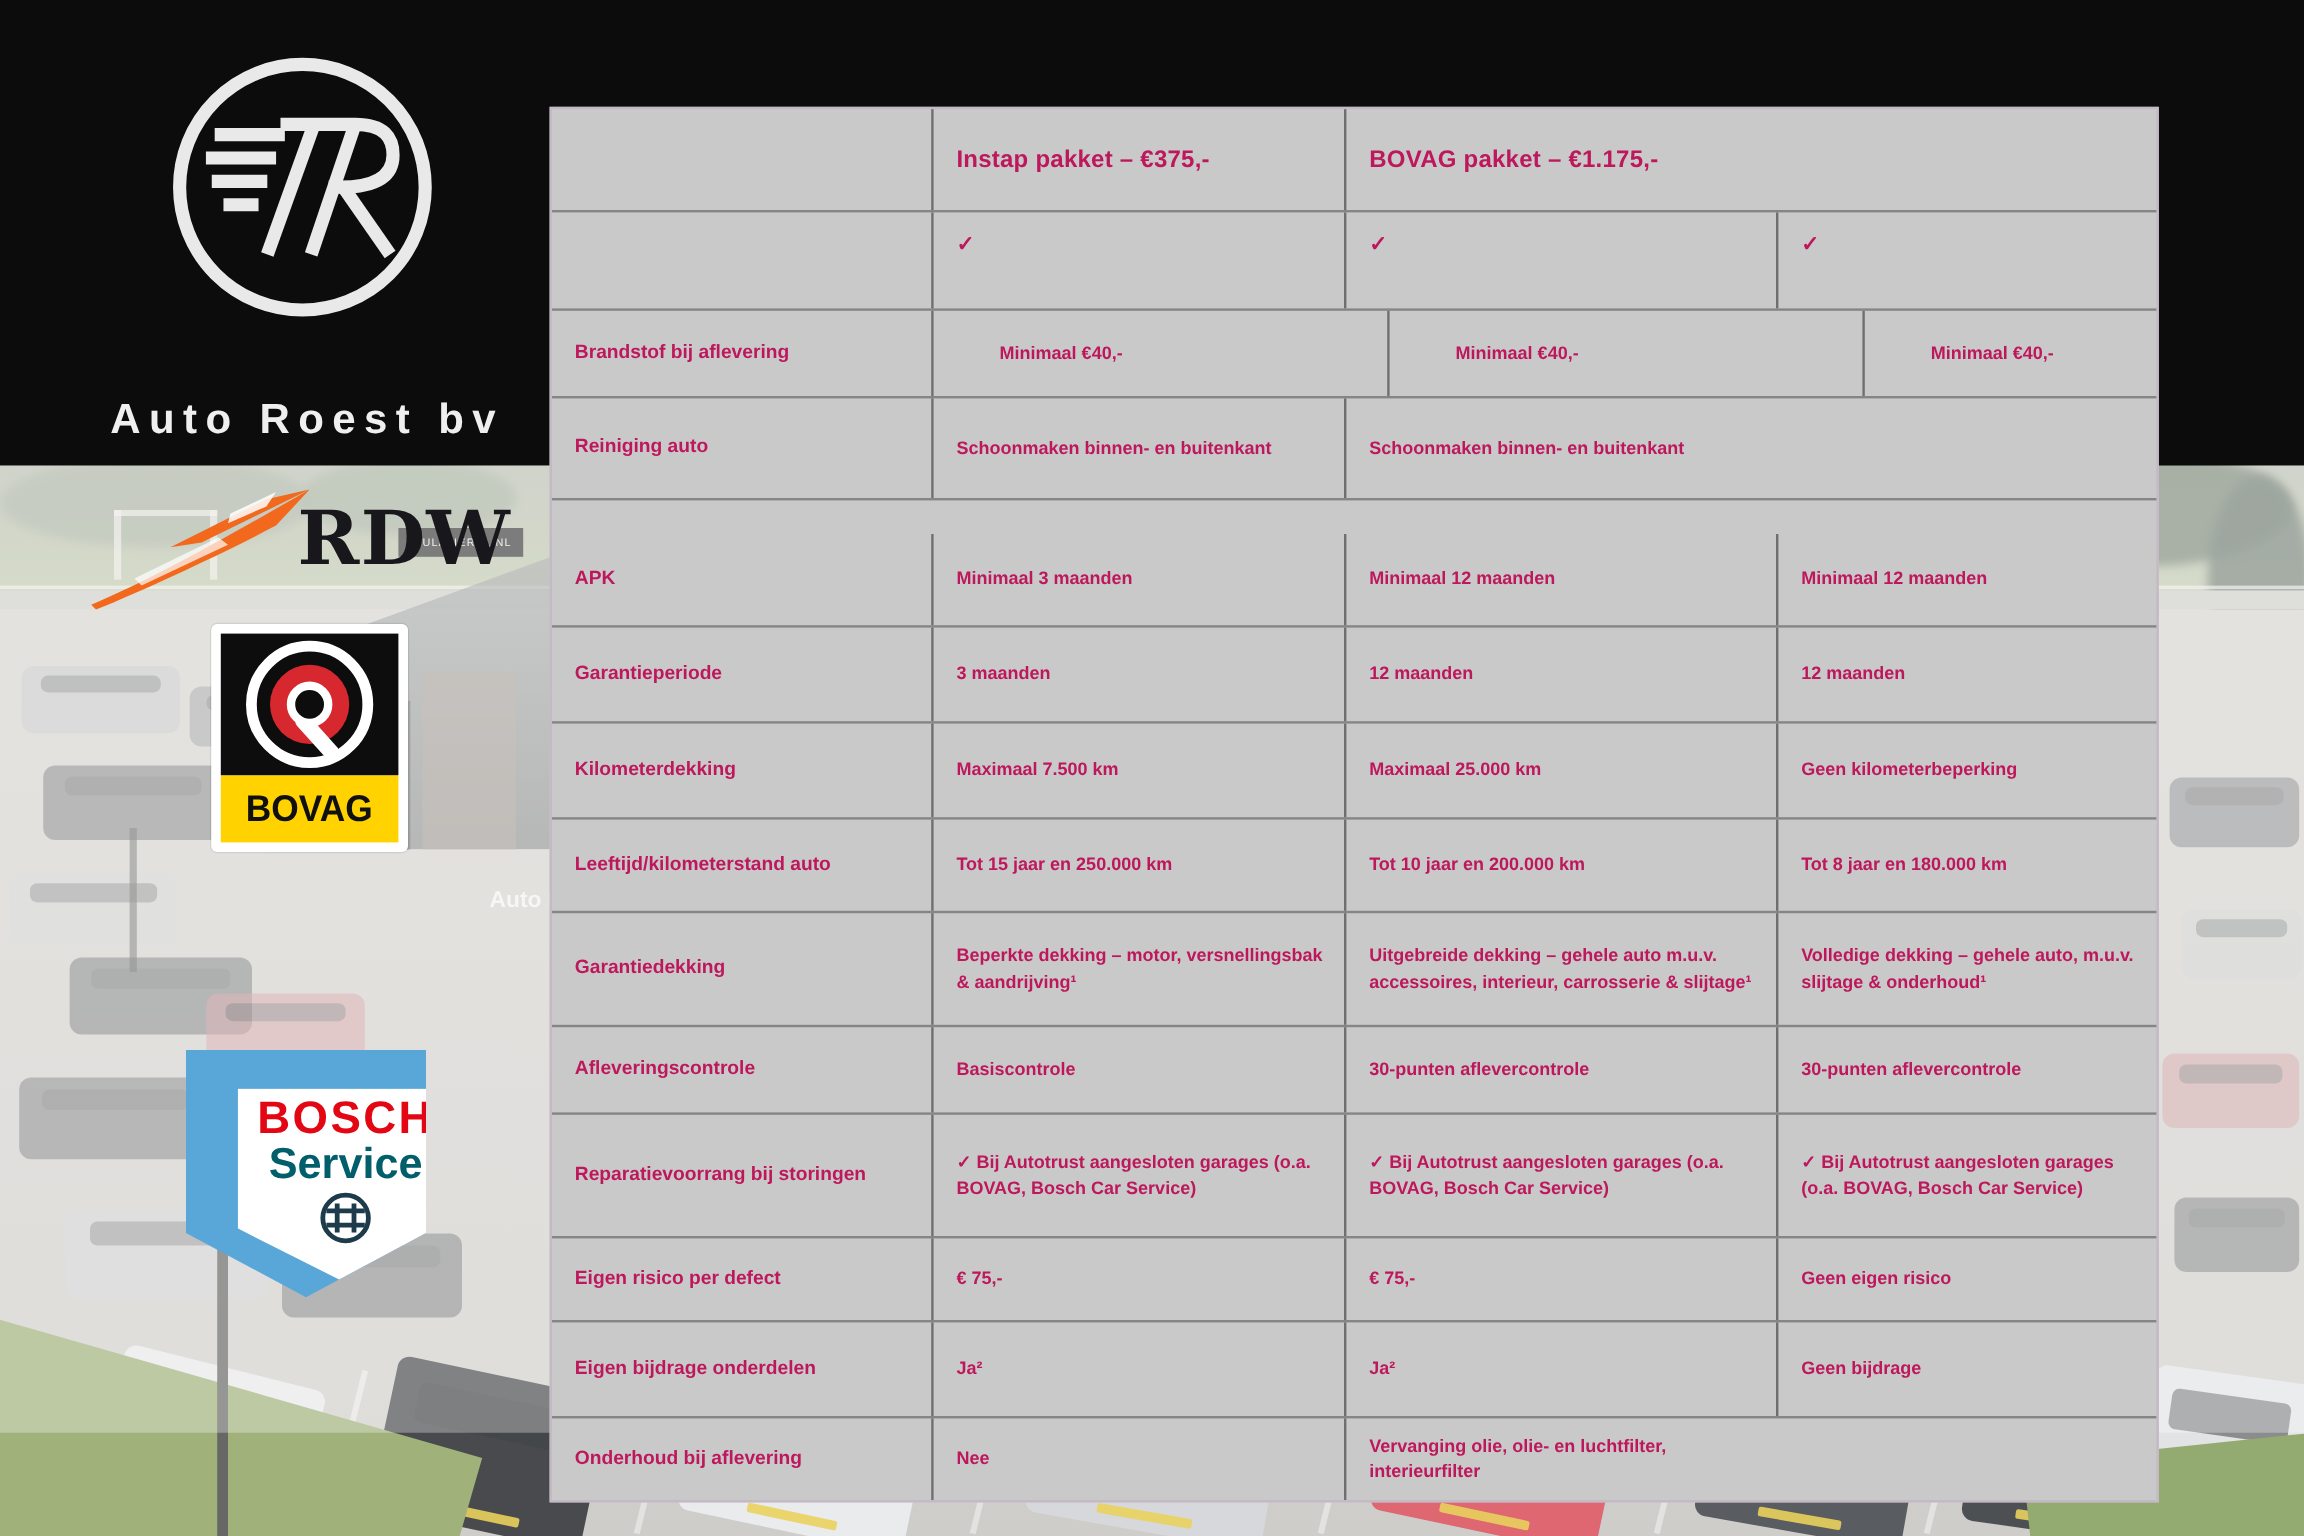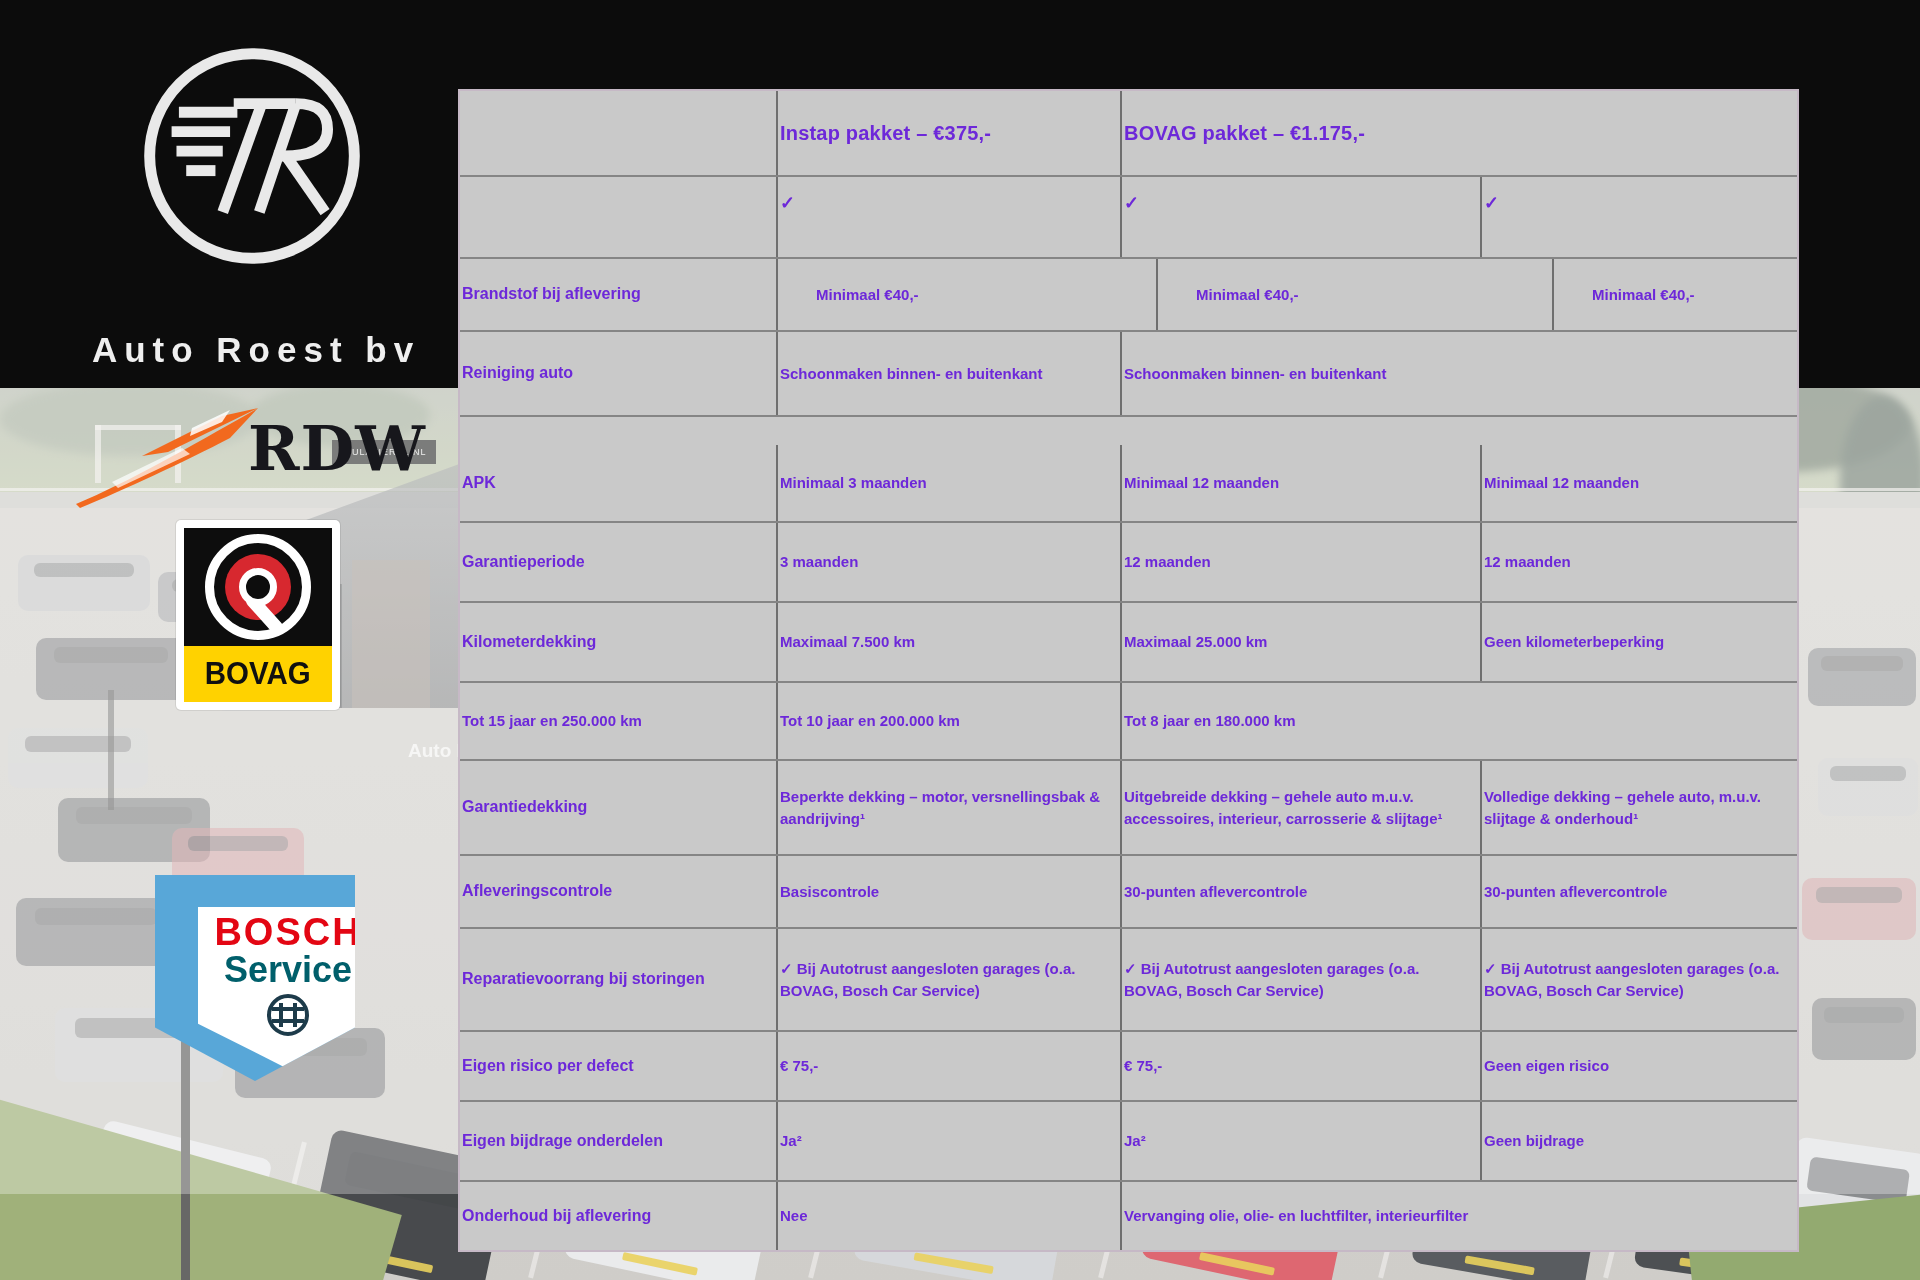--- a/index.html
+++ b/index.html
@@ -65,21 +65,21 @@
   .bosch-word{margin-top:6px;font-size:38px;font-weight:bold;color:#e30613;letter-spacing:2px;line-height:1;}
   .bosch-service{font-size:36px;font-weight:bold;color:#005f6b;line-height:1.05;}
   .bosch-arm{margin-top:2px;}
 
   
   .cmp-table{left:458px;top:89px;width:1337px;z-index:4;background:#c9c9c9;
              border:2px solid #c6b9c6;box-sizing:content-box;}
   .trow{display:grid;grid-template-columns:318px 344px 360px 315px;border-bottom:2px solid #858585;}
   .trow:last-child{border-bottom:none;}
   .cell{border-right:2px solid #6f6f6f;display:flex;align-items:center;box-sizing:border-box;
-        padding:6px 12px 6px 2px;color:#6d28d9;font-weight:bold;line-height:1.42;}
+        padding:6px 12px 6px 19px;color:#be185d;font-weight:bold;line-height:1.42;}
   .cell:last-child{border-right:none;}
   .cell.hdr{font-size:20px;letter-spacing:.2px;}
   .cell.rlabel{font-size:16px;}
   .cell.val{font-size:15px;}
   .cell.chk{font-size:18px;align-items:flex-start;padding-top:14px;}
 </style>
 </head>
 <body>
 
 <div class="stage">
@@ -288,20 +288,21 @@
         <div class="cell val">12 maanden</div>
         <div class="cell val">12 maanden</div>
       </div>
       <div class="trow" style="height: 78px;">
         <div class="cell rlabel">Kilometerdekking</div>
         <div class="cell val">Maximaal 7.500 km</div>
         <div class="cell val">Maximaal 25.000 km</div>
         <div class="cell val">Geen kilometerbeperking</div>
       </div>
       <div class="trow" style="height: 76px;">
+        <div class="cell rlabel">Leeftijd/kilometerstand auto</div>
         <div class="cell val">Tot 15 jaar en 250.000 km</div>
         <div class="cell val">Tot 10 jaar en 200.000 km</div>
         <div class="cell val">Tot 8 jaar en 180.000 km</div>
       </div>
       <div class="trow" style="height: 93px;">
         <div class="cell rlabel">Garantiedekking</div>
         <div class="cell val">Beperkte dekking – motor, versnellingsbak &amp; aandrijving¹</div>
         <div class="cell val">Uitgebreide dekking – gehele auto m.u.v. accessoires, interieur, carrosserie &amp; slijtage¹</div>
         <div class="cell val">Volledige dekking – gehele auto, m.u.v. slijtage &amp; onderhoud¹</div>
       </div>

